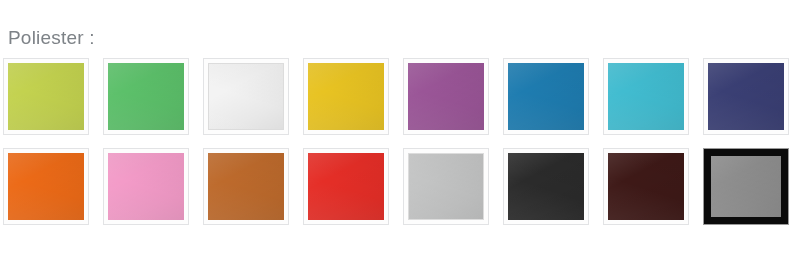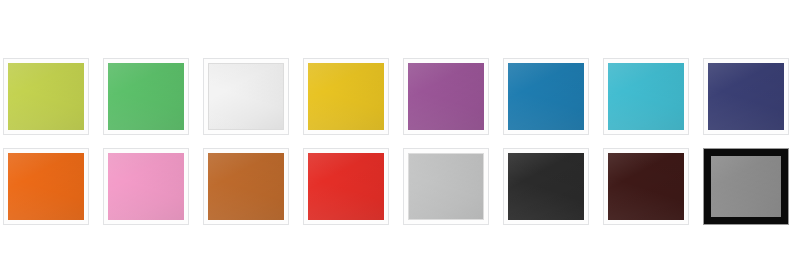--- a/index.html
+++ b/index.html
@@ -80,20 +80,21 @@
 
   .swatch-fill.outlined {
     box-shadow: inset 0 0 0 1px #dcdcdc;
   }
 </style>
 </head>
 <body>
 
 <div class="page">
 
+  <div class="section-title">Poliester :</div>
 
   <div class="swatch-grid">
     <div class="swatch-row">
         <div class="swatch">
           <div class="swatch-fill" style="background-color: rgb(195, 210, 79);"></div>
         </div>
         <div class="swatch">
           <div class="swatch-fill" style="background-color: rgb(92, 192, 106);"></div>
         </div>
         <div class="swatch">

